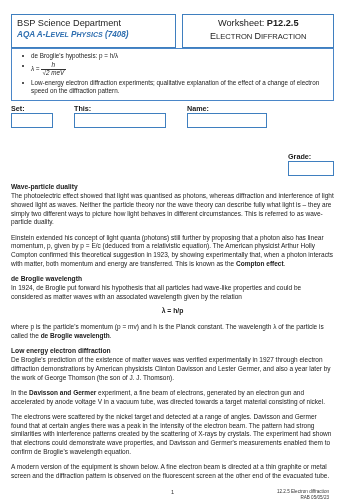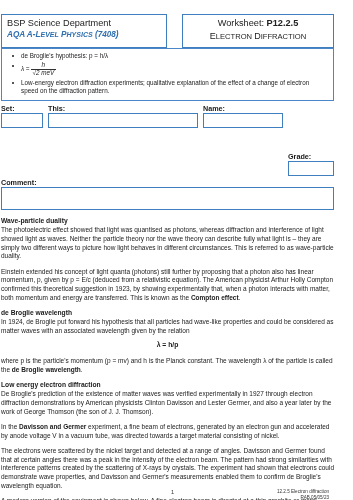--- a/index.html
+++ b/index.html
@@ -12,21 +12,21 @@
     height: 500px;
     overflow: hidden;
     font-family: "Liberation Sans", sans-serif;
     color: #1a1a1a;
   }
   .page {
     position: relative;
     width: 345px;
     height: 500px;
     box-sizing: border-box;
-    padding: 14px 11px 0 1px;
+    padding: 14px 11px 0 11px;
   }
 
   
   .header-row {
     display: flex;
     justify-content: space-between;
     align-items: stretch;
     gap: 6px;
   }
   .hdr-box {
@@ -127,21 +127,21 @@
   .frac .den {
     font-style: italic;
     font-size: 6.3px;
     padding: 0.5px 2px 0 2px;
   }
   .lam { font-style: italic; }
 
   
   .details-row {
     display: flex;
-    gap: 5px;
+    gap: 21px;
     margin-top: 3px;
   }
   .fld {
     display: flex;
     flex-direction: column;
   }
   .fld-set { width: 42px; }
   .fld-name { flex: 1; }
   .fld-date { width: 80px; }
   .fld-grade { width: 46px; margin-top: 48px; }
@@ -260,24 +260,20 @@
     <div class="fld fld-date">
       <div class="fld-label">Name:</div>
       <div class="fld-input"></div>
     </div>
     <div class="fld fld-grade">
       <div class="fld-label">Grade:</div>
       <div class="fld-input"></div>
     </div>
   </div>
 
-  <div class="comment-wrap">
-    <div class="fld-label">Comment:</div>
-    <div class="comment-box"></div>
-  </div>
 
   <div class="body-copy">
 
     <h3 class="sec">Wave-particle duality</h3>
     <p class="para">The photoelectric effect showed that light was quantised as photons, whereas diffraction and interference of light showed light as waves. Neither the particle theory nor the wave theory can describe fully what light is – they are simply two different ways to picture how light behaves in different circumstances. This is referred to as wave-particle duality.</p>
     <p class="para"><span>Einstein extended his concept of light quanta (photons) still further by proposing that a photon also has linear momentum, p, given by p = E/c (deduced from a relativistic equation). The American physicist Arthur Holly Compton confirmed this theoretical suggestion in 1923, by showing experimentally that, when a photon interacts with matter, both momentum and energy are transferred. This is known as the </span><span class="b">Compton effect</span><span>.</span></p>
 
     <h3 class="sec">de Broglie wavelength</h3>
     <p class="para tight">In 1924, de Broglie put forward his hypothesis that all particles had wave-like properties and could be considered as matter waves with an associated wavelength given by the relation</p>
     <p class="eqn">λ = h/p</p>

